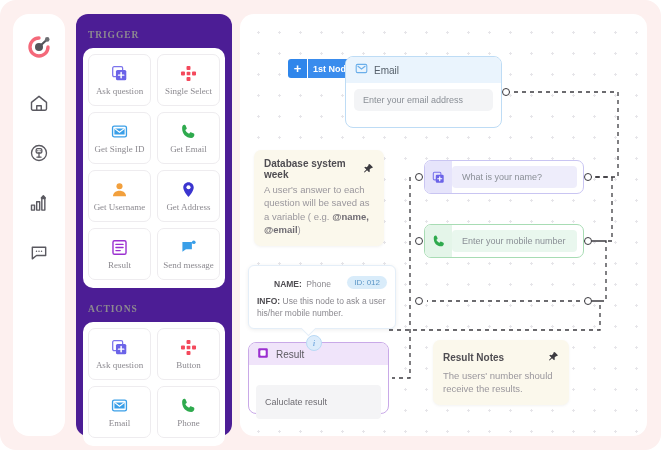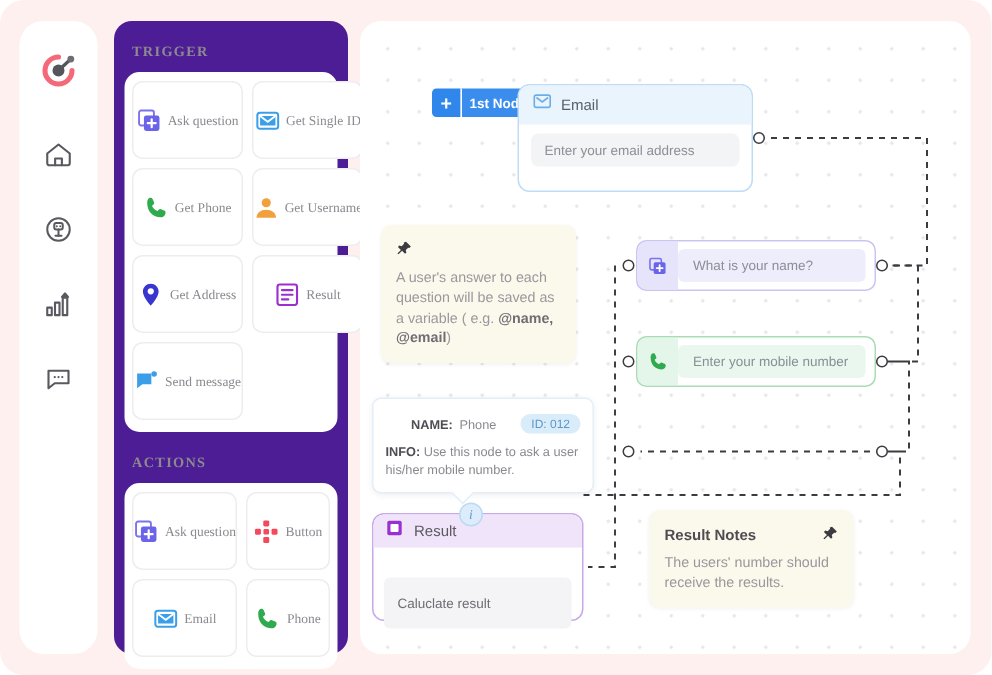--- a/index.html
+++ b/index.html
@@ -57,21 +57,21 @@
   .card-grid {
     display: grid;
     grid-template-columns: 1fr 1fr;
     gap: 6px;
   }
   .pcard {
     background: #ffffff;
     border: 1px solid #eeecef;
     border-radius: 7px;
     height: 52px;
-    display: flex; flex-direction: row;
+    display: flex; flex-direction: column;
     align-items: center; justify-content: center;
     cursor: pointer;
     gap: 4px;
   }
   .pcard .pc-icon {
     height: 18px; display: flex; align-items: center; justify-content: center;
   }
   .pcard .pc-label {
     font-size: 9px; color: #8c8a90; white-space: nowrap;
   }
@@ -310,39 +310,51 @@
           <span class="pc-icon">
             <svg width="17" height="17" viewBox="0 0 24 24">
               <rect x="2.4" y="2.4" width="14" height="14" rx="2" fill="none" stroke="#7b73ec" stroke-width="1.8"></rect>
               <rect x="7" y="7" width="14.6" height="14.6" rx="2.2" fill="#6b63e8"></rect>
               <path d="M14.3 10.6v7.4M10.6 14.3h7.4" stroke="#fff" stroke-width="2.1" stroke-linecap="round"></path>
             </svg>
           </span>
           <span class="pc-label">Ask question</span>
         </div>
 
+        <div class="pcard">
+          <span class="pc-icon">
+            <svg width="17" height="17" viewBox="0 0 24 24" fill="#f4495c">
+              <rect x="9.2" y="1.4" width="5.6" height="5.6" rx="1.3"></rect>
+              <rect x="1.4" y="9.2" width="5.6" height="5.6" rx="1.3"></rect>
+              <rect x="17" y="9.2" width="5.6" height="5.6" rx="1.3"></rect>
+              <rect x="9.2" y="17" width="5.6" height="5.6" rx="1.3"></rect>
+              <rect x="9.4" y="9.4" width="5.2" height="5.2" rx="1.2"></rect>
+            </svg>
+          </span>
+          <span class="pc-label">Single Select</span>
+        </div>
 
         <div class="pcard">
           <span class="pc-icon">
             <svg width="17" height="17" viewBox="0 0 24 24">
               <rect x="2.2" y="4.4" width="19.6" height="15.2" rx="2.4" fill="none" stroke="#3a9fe8" stroke-width="1.9"></rect>
               <path d="M4.8 7.6h14.4v8.8H4.8z" fill="#3a9fe8"></path>
               <path d="M4.8 7.6 12 13l7.2-5.4" fill="none" stroke="#fff" stroke-width="1.7"></path>
             </svg>
           </span>
           <span class="pc-label">Get Single ID</span>
         </div>
 
         <div class="pcard">
           <span class="pc-icon">
             <svg width="17" height="17" viewBox="0 0 24 24" fill="#2faa4e">
               <path d="M6.3 2.6c1 0 1.5.6 1.9 1.5l1.2 2.8c.4.9.2 1.5-.5 2L7.5 10c.9 2.2 3 4.2 5.3 5.1l1.2-1.4c.6-.7 1.2-.8 2-.4l2.9 1.3c.9.4 1.4 1 1.4 1.9 0 2.4-2 4.5-4.4 4.5C8.3 21 3 15.7 3 7.1c0-2.5 1-4.5 3.3-4.5z"></path>
             </svg>
           </span>
-          <span class="pc-label">Get Phone</span>
+          <span class="pc-label">Get Email</span>
         </div>
 
         <div class="pcard">
           <span class="pc-icon">
             <svg width="17" height="17" viewBox="0 0 24 24" fill="#f2a03d">
               <circle cx="12" cy="7.3" r="4.3"></circle>
               <path d="M2.8 21.4c0-4.6 4.1-7.6 9.2-7.6s9.2 3 9.2 7.6z"></path>
             </svg>
           </span>
           <span class="pc-label">Get Username</span>
@@ -512,20 +524,21 @@
         </span>
         <span class="ntitle">Result</span>
       </div>
       <div class="nbody">
         <div class="ninput">Caluclate result</div>
       </div>
     </div>
 
     <div class="note" id="note-db">
       <div class="nt-head">
+        <span class="nt-title">Database system week</span>
         <span class="pin">
           <svg width="11" height="11" viewBox="0 0 24 24" fill="#3c3b40">
             <path d="M14.6 2.4 21.6 9.4l-2.2 2.2-1.6-.5-3.6 3.6.9 3.5-1.9 1.9-4.4-4.4-5.2 5.2L2 19.6l5.2-5.2L2.8 10l1.9-1.9 3.5.9 3.6-3.6-.5-1.6z"></path>
           </svg>
         </span>
       </div>
       <div class="nt-body"><span>A user's answer to each question will be saved as a variable ( e.g. </span><b>@name, @email</b><span>)</span></div>
     </div>
 
     <div id="tooltip-phone">

